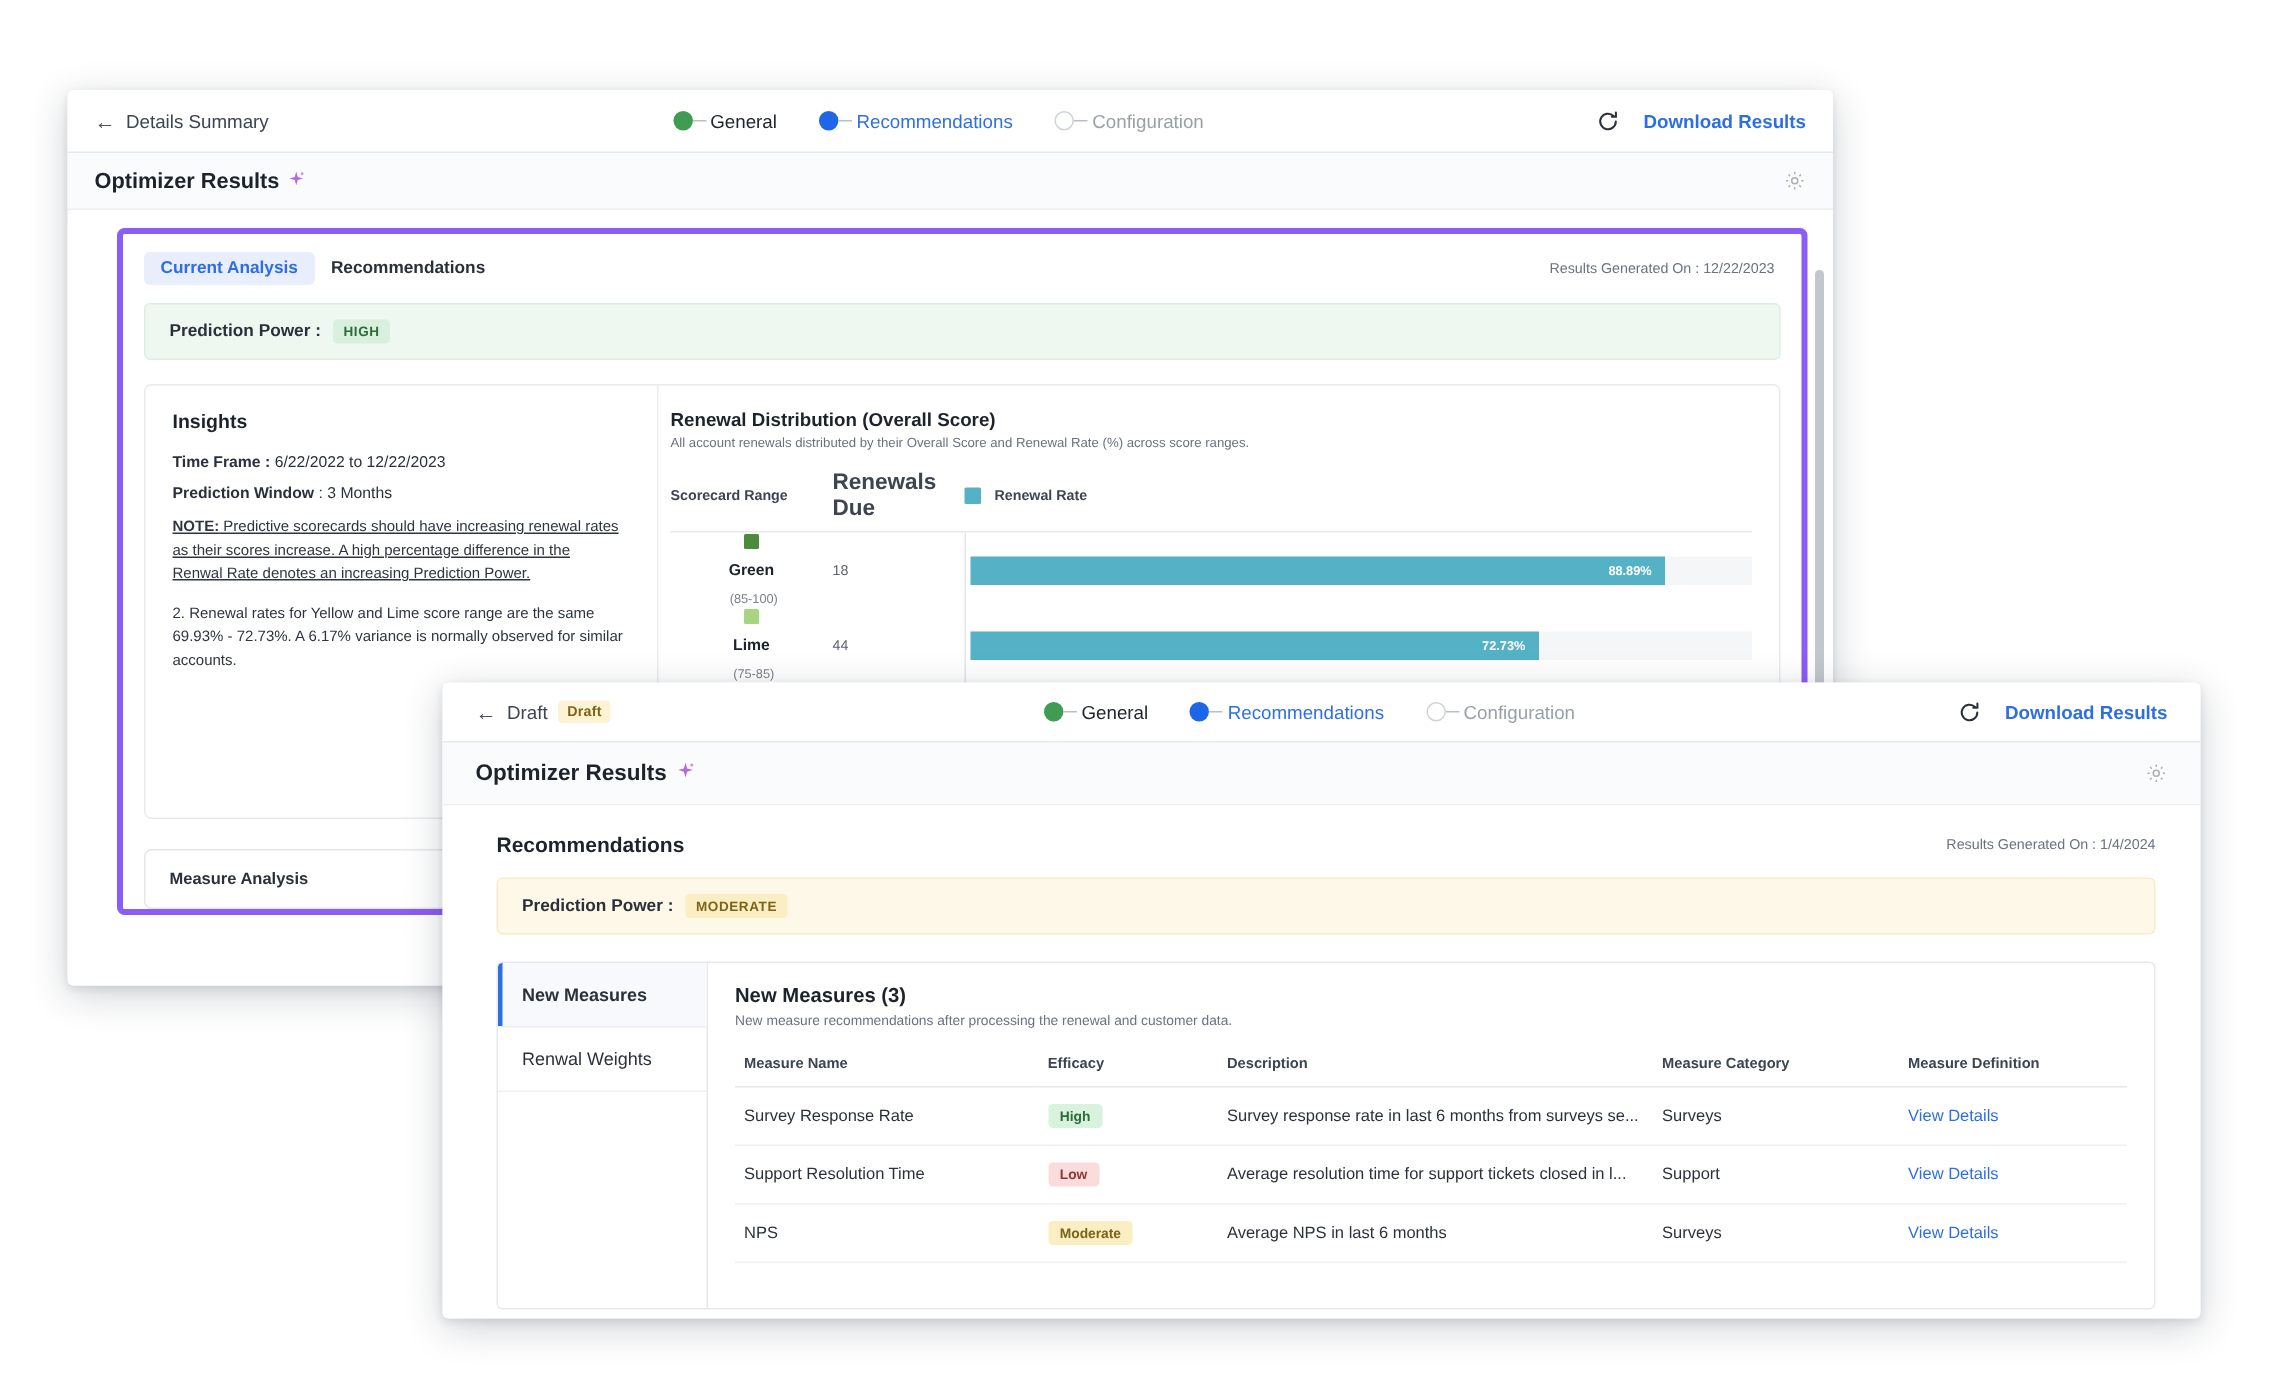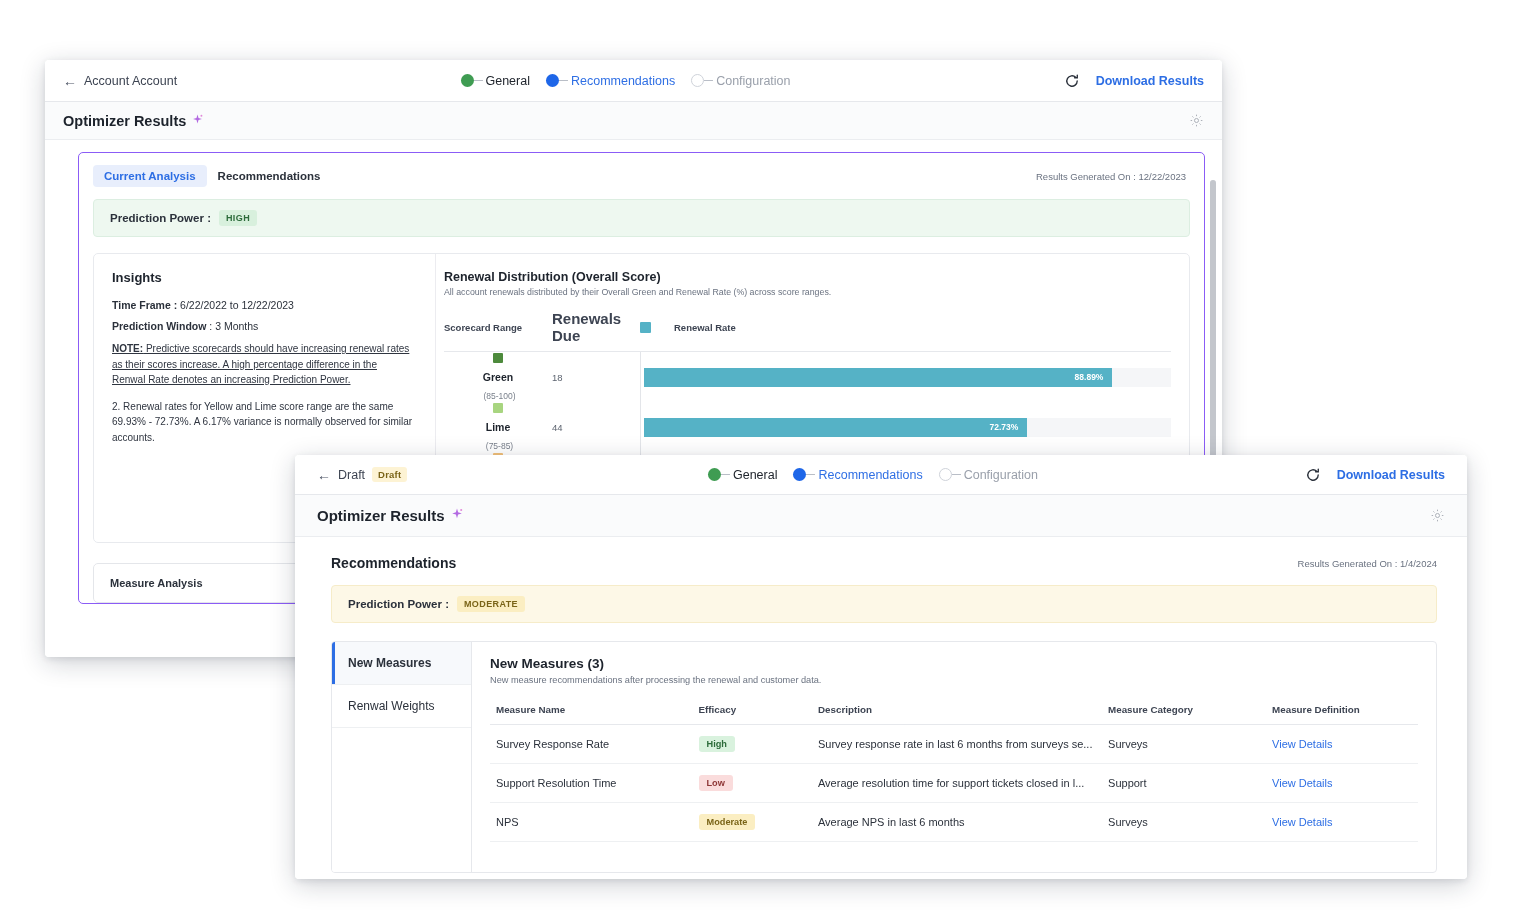--- a/index.html
+++ b/index.html
@@ -34,21 +34,21 @@
   .back-arrow { font-size: 14px; color:#4b5263; line-height: 1; }
   .draft-chip {
     background: #fdf3d4; color: #7a6418;
     font-size: 9.5px; font-weight: 700;
     padding: 2px 6px; border-radius: 3px;
     letter-spacing: .2px;
   }
 
   .steps {
     position: absolute; left: 50%; transform: translateX(-50%);
-    display: flex; align-items: center; gap: 0;
+    display: flex; align-items: center; gap: 12px;
   }
   .step { display: flex; align-items: center; }
   .dot {
     width: 13px; height: 13px; border-radius: 50%;
     flex: 0 0 auto;
   }
   .dot.green { background: #3f9c52; }
   .dot.blue  { background: #1e66e8; }
   .dot.hollow{ background: #fff; border: 1.4px solid #cfd3da; }
   .dash { width: 9px; height: 1.4px; background: #b9bec7; }
@@ -81,21 +81,21 @@
 
   .body-area { position: relative; background: #ffffff; }
 
   
   #win-back { left: 45px; top: 60px; width: 1177px; height: 597px; }
   #win-back .content { padding: 0 0 0 0; height: 555px; position: relative; }
 
   .card {
     margin: 12px 17px 0 33px;
     background: #fff;
-    border: 1px solid #8b5cf6;
+    border: 4px solid #8b5cf6;
     border-radius: 5px;
   }
   .tabs-row {
     display: flex; align-items: center;
     padding: 12px 14px 10px 14px;
   }
   .tab {
     font-size: 11.5px; font-weight: 700;
     padding: 5px 11px; border-radius: 4px;
     white-space: nowrap;
@@ -143,21 +143,21 @@
   .chartpane { flex: 1; padding: 16px 18px 10px 8px; }
   .chart-title { font-size: 12.5px; font-weight: 700; color: #1d232c; }
   .chart-sub { font-size: 8.8px; color: #6a7280; margin-top: 3px; }
   .chart-head {
     display: flex; align-items: center;
     margin-top: 13px; padding-bottom: 7px;
     border-bottom: 1px solid #e6e8ec;
   }
   .ch-range { width: 108px; font-size: 9.5px; font-weight: 600; color: #3d4452; }
   .ch-due   { width: 88px; font-size: 15px; font-weight: 600; color: #3d4452; }
-  .ch-rate  { display:flex; align-items:flex-start; gap:23px; font-size: 9.5px; font-weight: 600; color: #3d4452; }
+  .ch-rate  { display:flex; align-items:flex-start; gap:9px; font-size: 9.5px; font-weight: 600; color: #3d4452; }
   .legend-sq { width: 11px; height: 11px; background: #55b2c6; border-radius: 1px; display:block; }
 
   .chart-rows { position: relative; }
   .axis-line {
     position: absolute; left: 196px; top: 0; bottom: 0; width: 1px; background: #e3e5e9;
   }
   .crow { display: flex; align-items: center; height: 50px; }
   .crow-label { width: 108px; display:flex; align-items:center; gap: 8px; flex-direction: column; }
   .sw { width: 10px; height: 10px; border-radius: 1px; flex:0 0 auto; }
   .crow-name { font-size: 10.5px; font-weight: 700; color: #1d232c; }
@@ -253,21 +253,21 @@
 </head>
 <body>
 
 <div class="stage">
 
   <div class="window" id="win-back">
 
     <div class="topbar">
       <div class="back-link">
         <span class="back-arrow">←</span>
-        <span>Account Account</span>
+        <span>Details Summary</span>
       </div>
 
       <div class="steps">
         <div class="step">
           <span class="dot green"></span>
           <span class="dash"></span>
           <span class="step-label done">General</span>
         </div>
         <div class="step">
           <span class="dot blue"></span>
@@ -335,21 +335,21 @@
               <span>: 3 Months</span>
             </div>
             <div class="note">
               <b>NOTE:</b><span> Predictive scorecards should have increasing renewal rates as their scores increase. A high percentage difference in the Renwal Rate denotes an increasing Prediction Power.</span>
             </div>
             <div class="insight-item">2. Renewal rates for Yellow and Lime score range are the same 69.93% - 72.73%. A 6.17% variance is normally observed for similar accounts.</div>
           </div>
 
           <div class="chartpane">
             <div class="chart-title">Renewal Distribution (Overall Score)</div>
-            <div class="chart-sub">All account renewals distributed by their Overall Green and Renewal Rate (%) across score ranges.</div>
+            <div class="chart-sub">All account renewals distributed by their Overall Score and Renewal Rate (%) across score ranges.</div>
 
             <div class="chart-head">
               <span class="ch-range">Scorecard Range</span>
               <span class="ch-due">Renewals Due</span>
               <span class="ch-rate">
                 <span class="legend-sq"></span>
                 <span>Renewal Rate</span>
               </span>
             </div>
 

